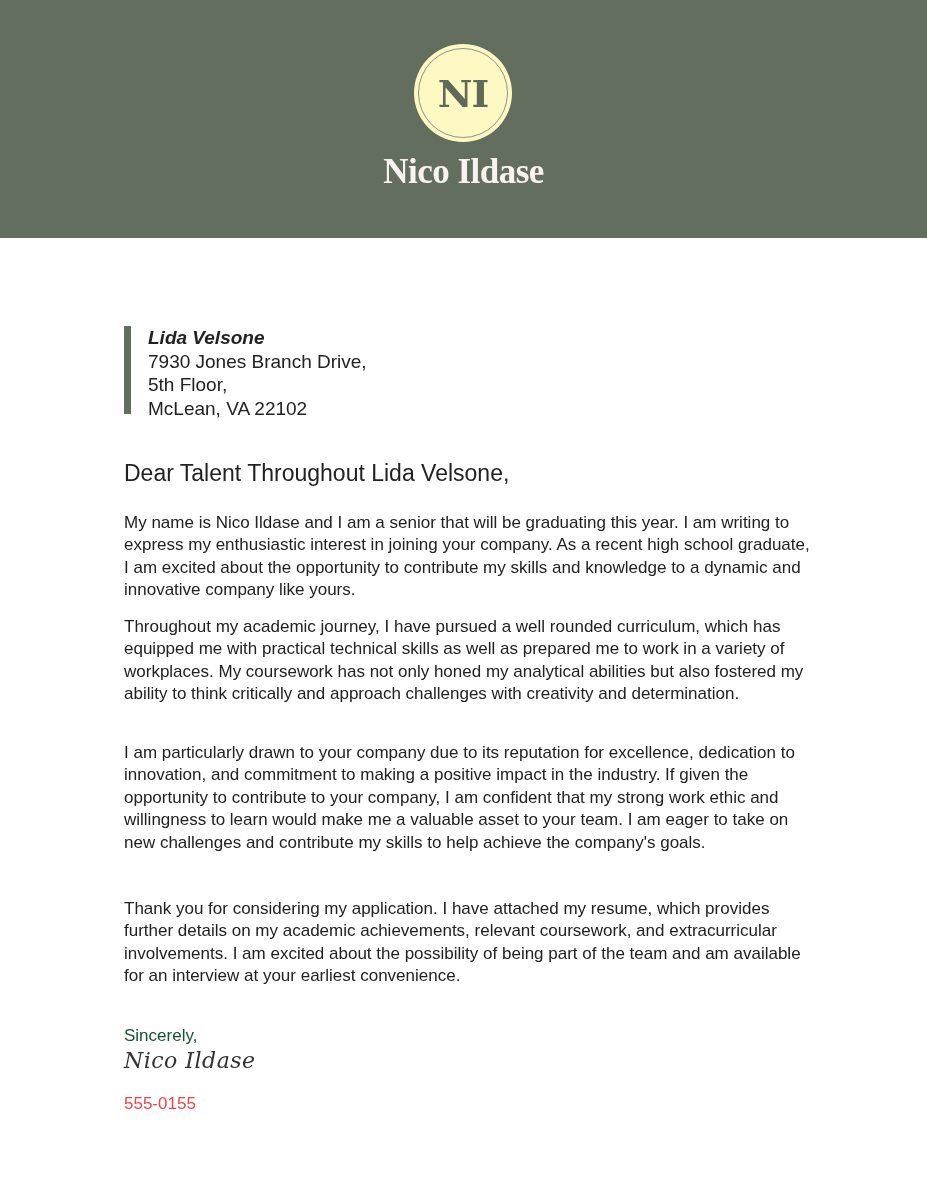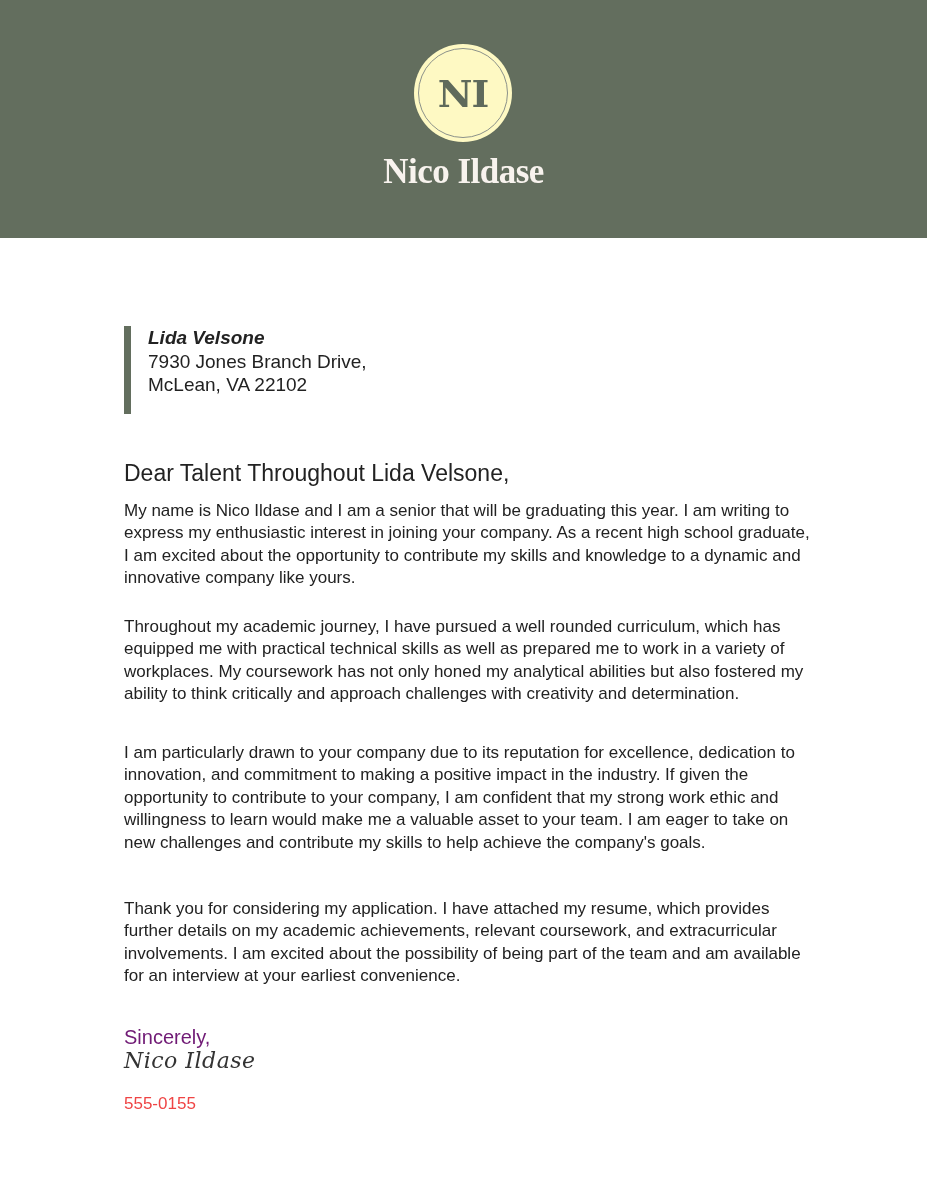--- a/index.html
+++ b/index.html
@@ -42,27 +42,27 @@
   .recipient .r-name { font-weight: bold; font-style: italic; }
   .salutation {
     position: absolute; left: 124px; top: 460px;
     font-family: "Liberation Sans", sans-serif; font-size: 23px; color: #222222;
   }
   .body-text {
     position: absolute; left: 124px; width: 690px;
     font-family: "Liberation Sans", sans-serif; font-size: 17px; line-height: 22.4px;
     color: #222222; margin: 0;
   }
-  .p1 { top: 500px; }
+  .p1 { top: 512px; }
   .p2 { top: 616px; }
   .p3 { top: 742px; }
   .p4 { top: 898px; }
   .closing {
     position: absolute; left: 124px; top: 1026px;
-    font-family: "Liberation Sans", sans-serif; font-size: 20px; color: #701a75;
+    font-family: "Liberation Sans", sans-serif; font-size: 17px; color: #14532d;
   }
   .signature {
     position: absolute; left: 124px; top: 1048px;
     font-family: "DejaVu Serif", serif; font-style: italic; font-size: 22px;
     color: #333333; letter-spacing: 0.5px;
   }
   .contact {
     position: absolute; left: 124px; top: 1093px;
     font-family: "Liberation Sans", sans-serif; font-size: 17px; line-height: 22.5px;
     color: #ef4444;
@@ -75,20 +75,21 @@
   <div class="monogram">
     <div class="monogram-ring"></div>
     <div class="monogram-text">NI</div>
   </div>
   <div class="header-name">Nico Ildase</div>
 </div>
 
 <div class="recipient">
   <div class="r-name">Lida Velsone</div>
   <div>7930 Jones Branch Drive,</div>
+  <div>5th Floor,</div>
   <div>McLean, VA 22102</div>
 </div>
 
 <div class="salutation">Dear Talent Throughout Lida Velsone,</div>
 
 <p class="body-text p1">My name is Nico Ildase and I am a senior that will be graduating this year. I am writing to express my enthusiastic interest in joining your company. As a recent high school graduate, I am excited about the opportunity to contribute my skills and knowledge to a dynamic and innovative company like yours.</p>
 <p class="body-text p2">Throughout my academic journey, I have pursued a well rounded curriculum, which has equipped me with practical technical skills as well as prepared me to work in a variety of workplaces. My coursework has not only honed my analytical abilities but also fostered my ability to think critically and approach challenges with creativity and determination.</p>
 <p class="body-text p3">I am particularly drawn to your company due to its reputation for excellence, dedication to innovation, and commitment to making a positive impact in the industry. If given the opportunity to contribute to your company, I am confident that my strong work ethic and willingness to learn would make me a valuable asset to your team. I am eager to take on new challenges and contribute my skills to help achieve the company's goals.</p>
 <p class="body-text p4">Thank you for considering my application. I have attached my resume, which provides further details on my academic achievements, relevant coursework, and extracurricular involvements. I am excited about the possibility of being part of the team and am available for an interview at your earliest convenience.</p>
 

